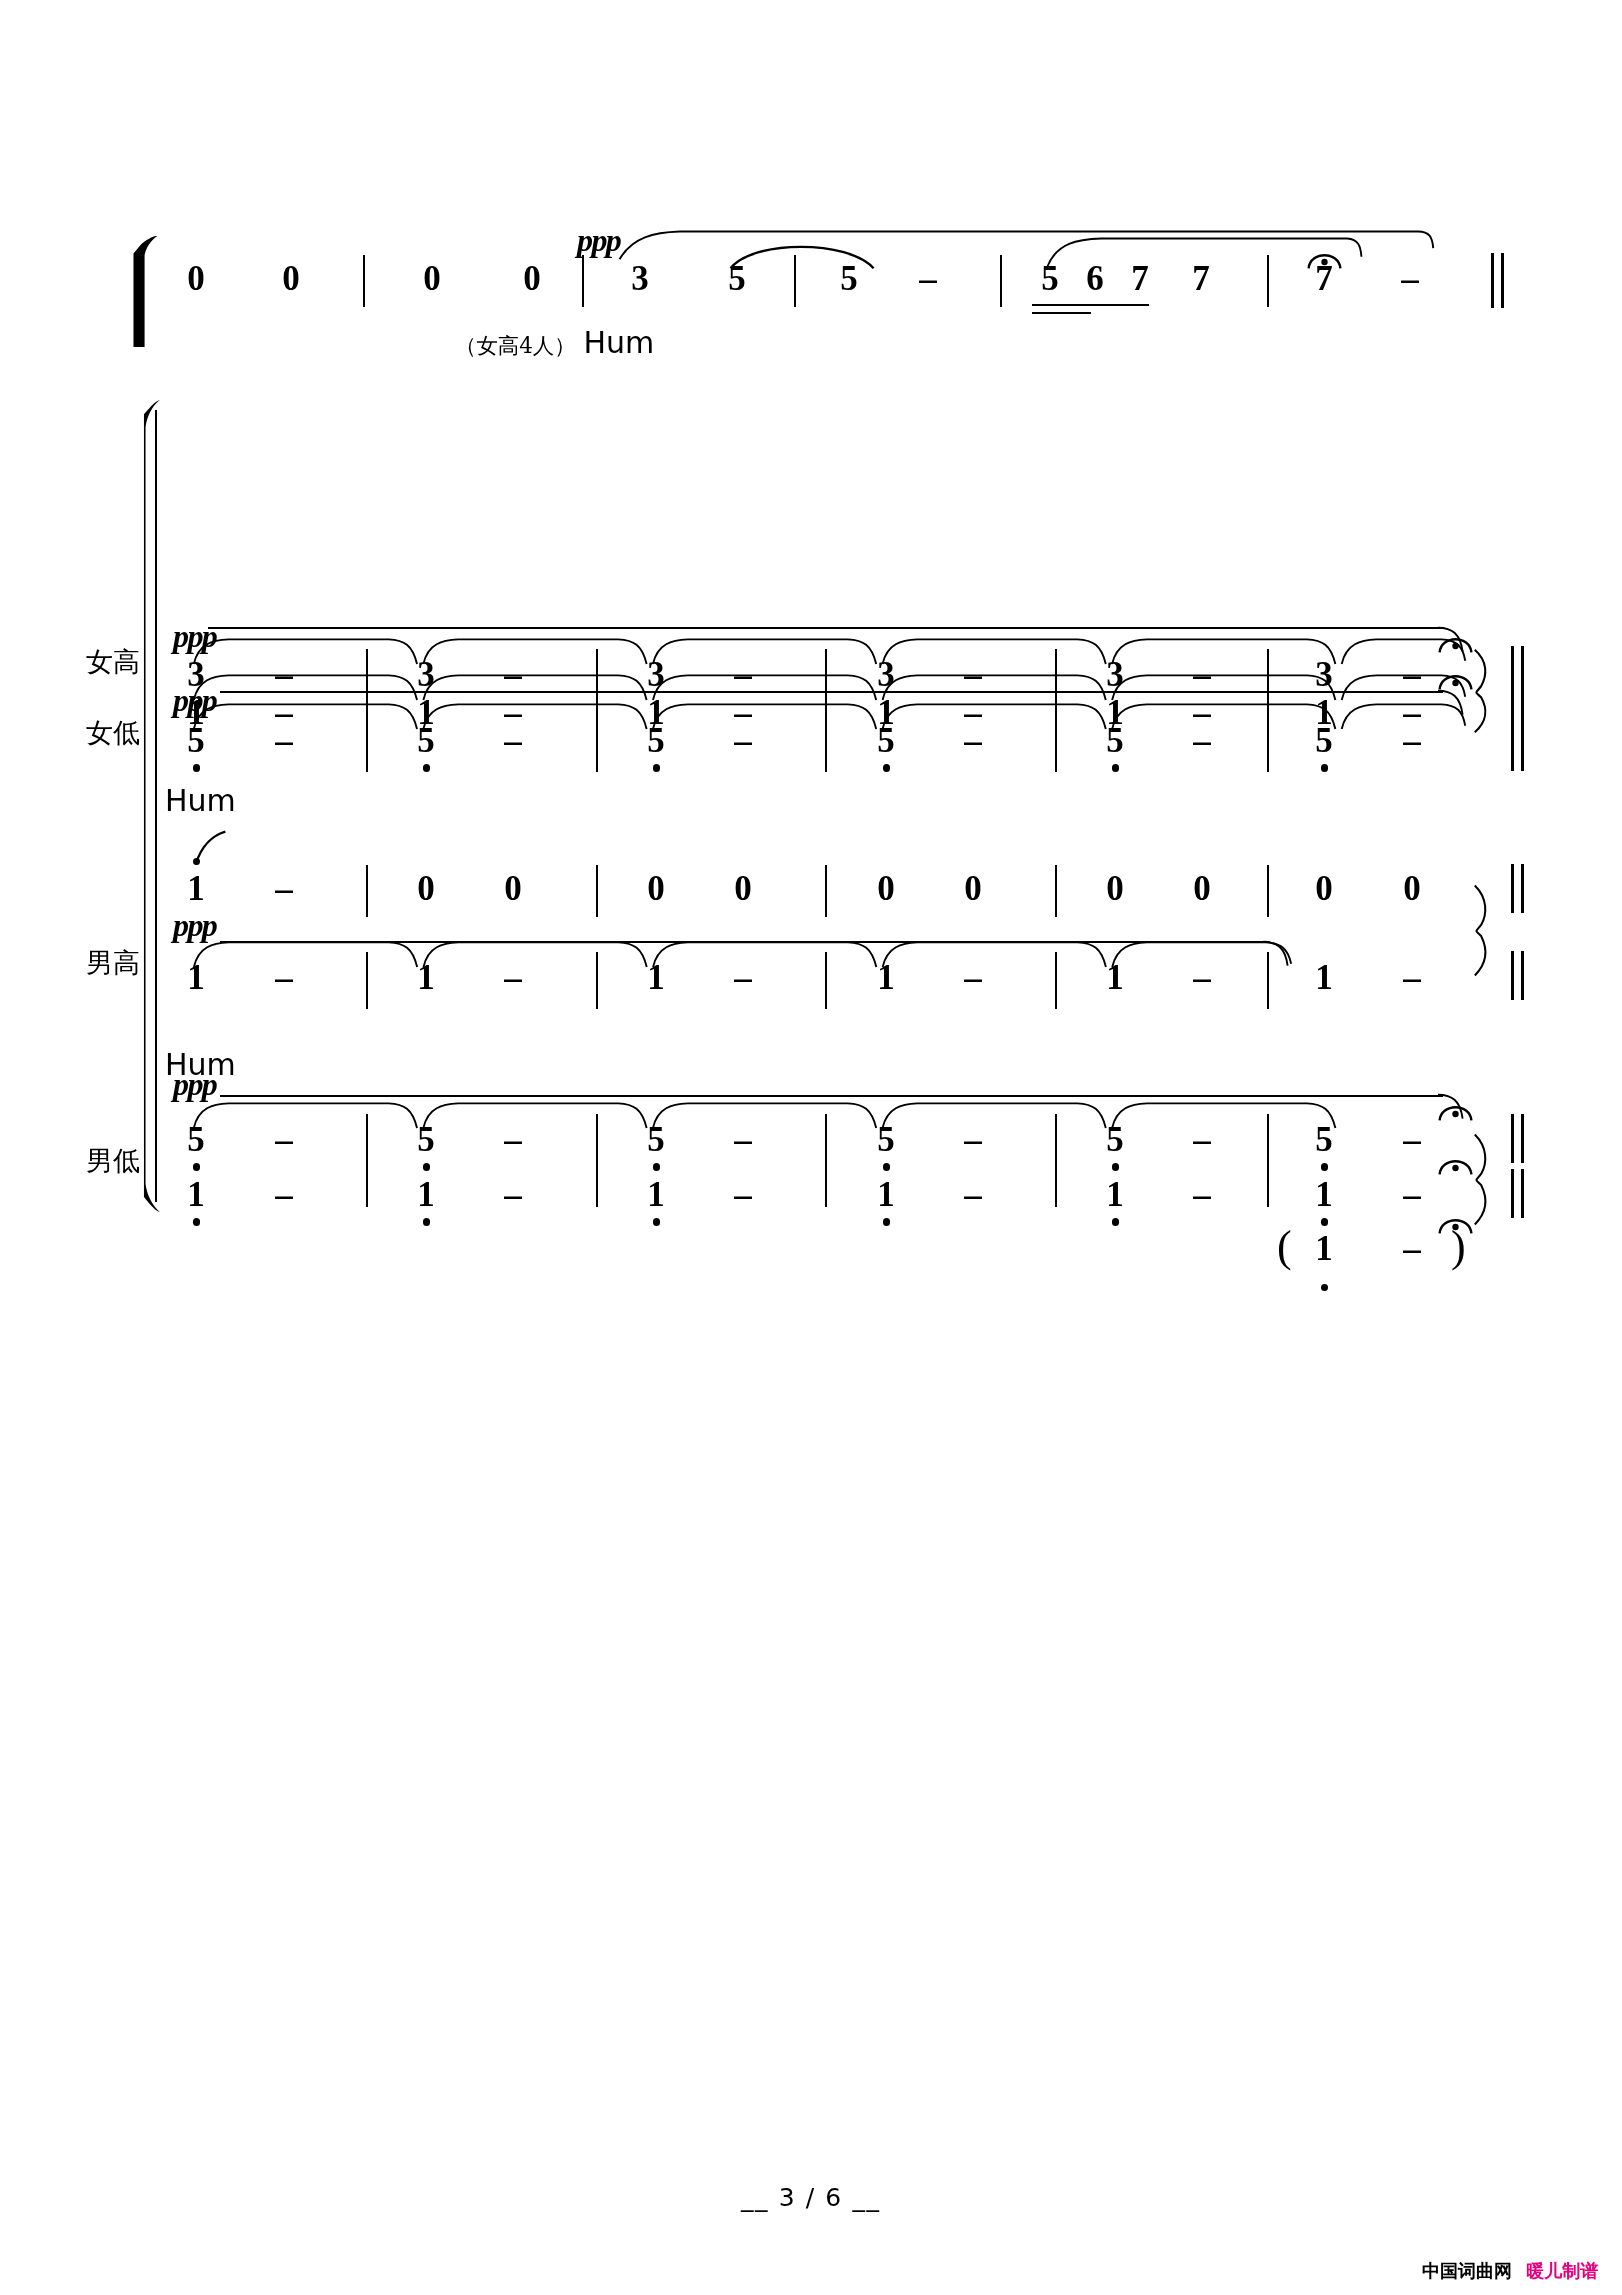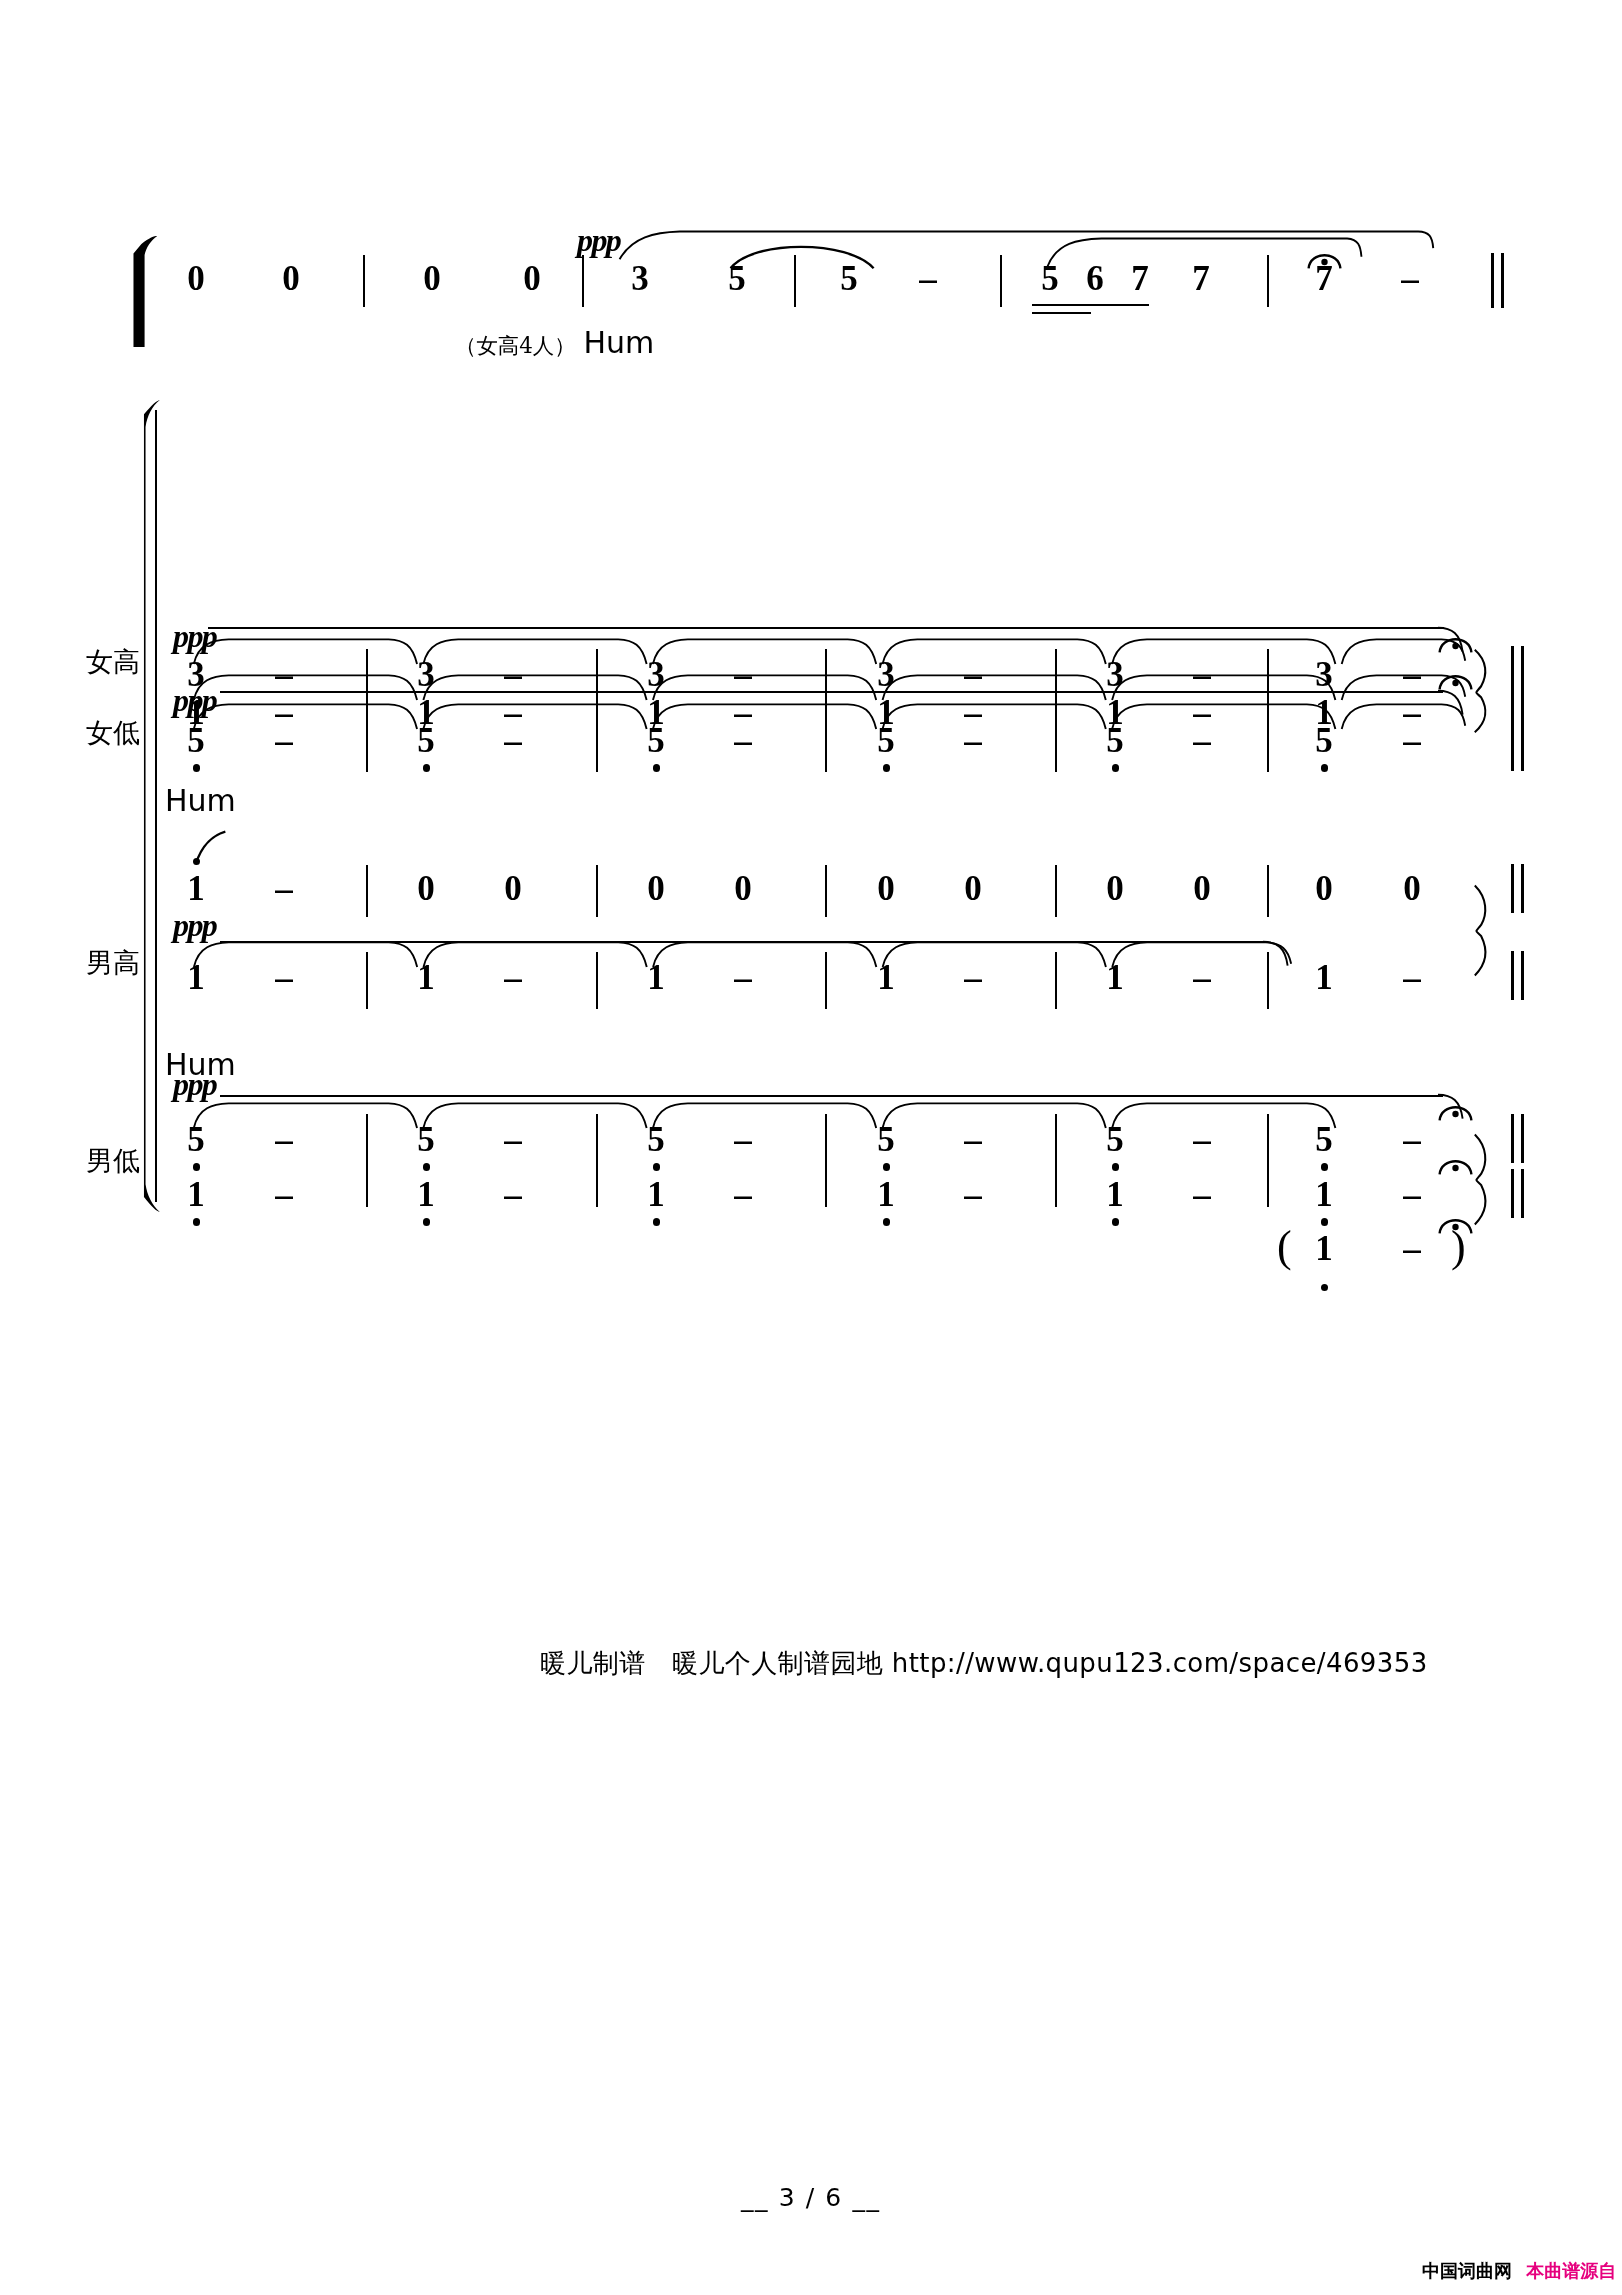--- a/index.html
+++ b/index.html
@@ -472,23 +472,22 @@
     <div class="abs" style="left:1511px;top:84px;">
       <div class="abs dbl-bar-thin" style="left:0;top:0;height:49px;"></div>
       <div class="abs dbl-bar-thick" style="left:9.5px;top:0;height:49px;"></div>
     </div>
     <div class="abs" style="left:1511px;top:139px;">
       <div class="abs dbl-bar-thin" style="left:0;top:0;height:49px;"></div>
       <div class="abs dbl-bar-thick" style="left:9.5px;top:0;height:49px;"></div>
     </div>
   </div>
 
-  <div class="abs footer-credit" style="left:540px;top:1650px;">暖儿制谱　暖儿个人制谱园地  http://www.qupu123.com/space/469353</div>
 
   <div class="abs pageno" style="left:741px;top:2185px;">__ 3 / 6 __</div>
 
   <div class="abs" style="left:1422px;top:2262px;">
     <span class="wm wm-a">中国词曲网</span>
-    <span class="wm wm-b" style="margin-left: 11px; color: rgb(230, 0, 126);">本曲谱源自</span>
+    <span class="wm wm-b" style="margin-left: 11px; color: rgb(230, 0, 126);">暖儿制谱</span>
   </div>
 
 </div>
 
 
 </body></html>

